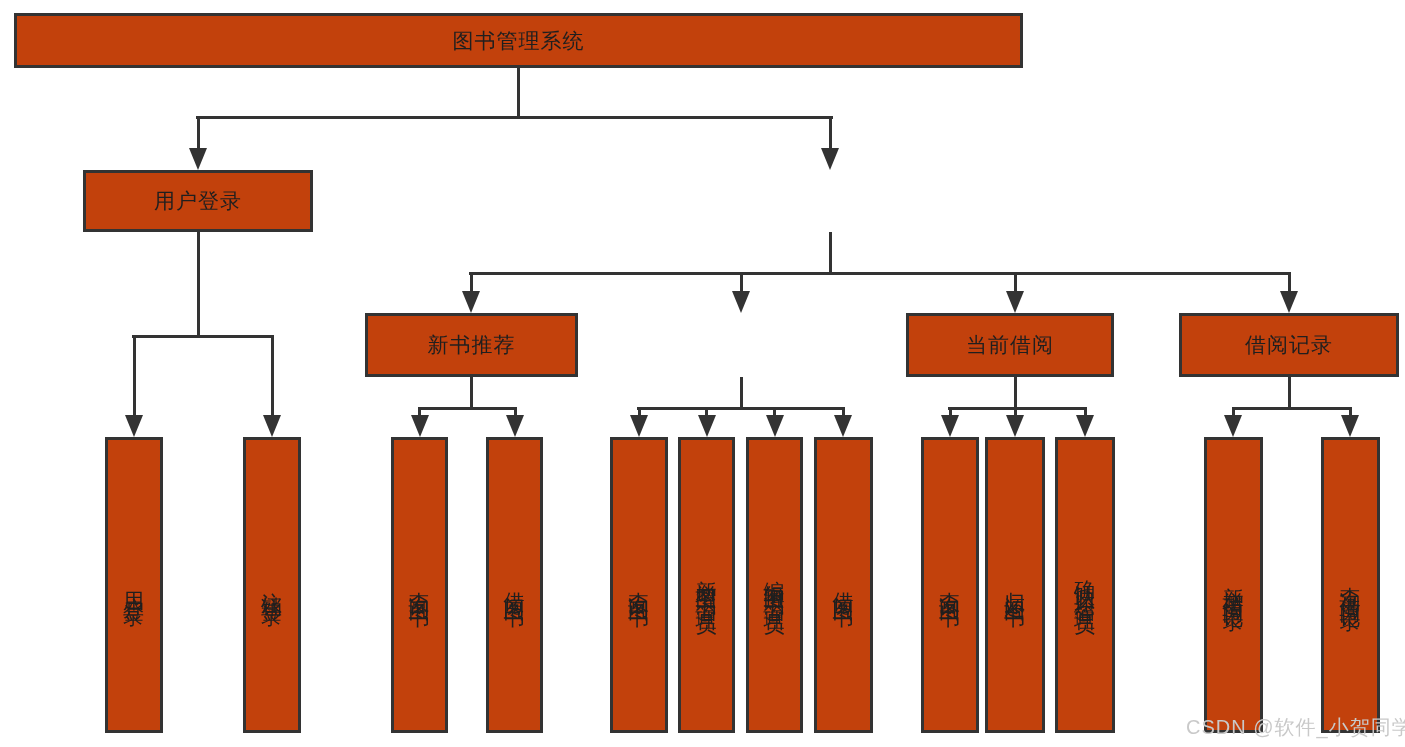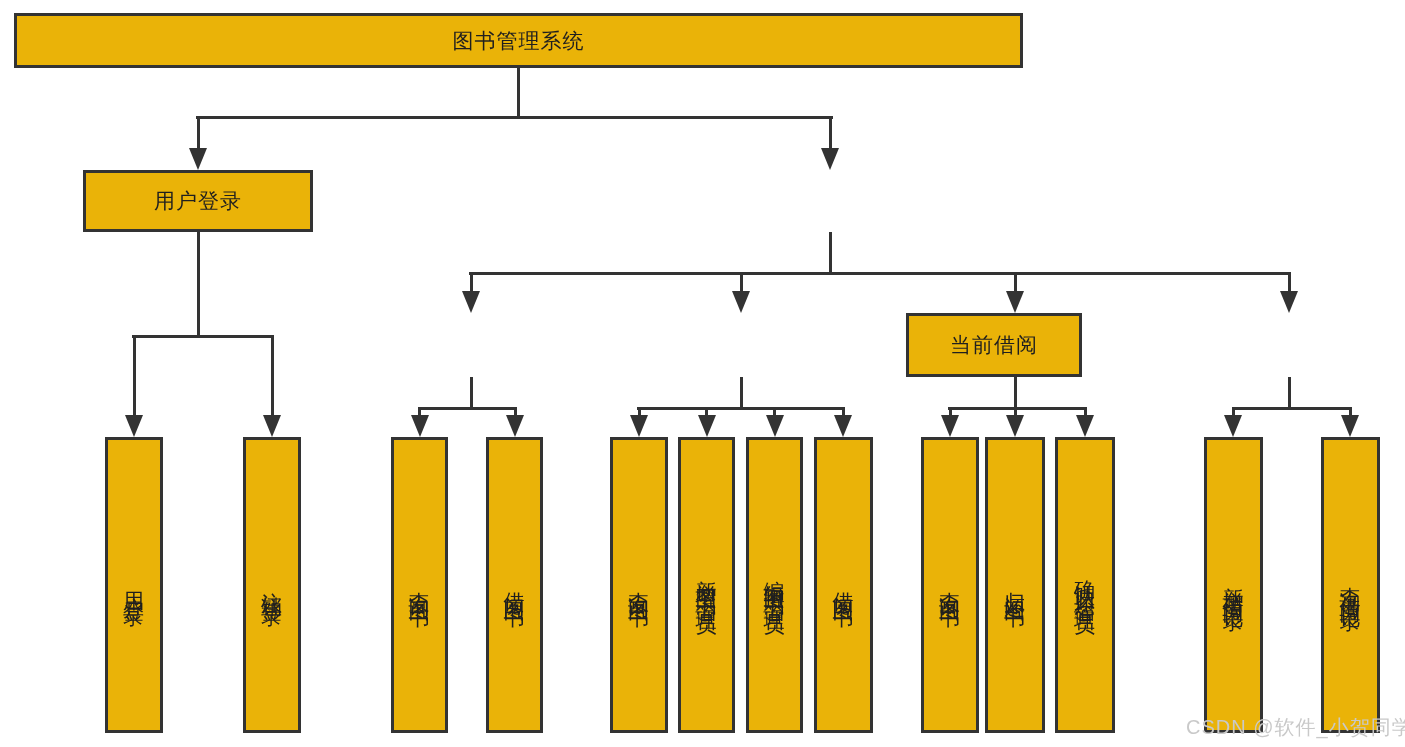--- a/index.html
+++ b/index.html
@@ -2,21 +2,21 @@
 <html><head>
 <meta charset="utf-8">
 <style>
   html,body{margin:0;padding:0;background:#ffffff;}
   *{box-sizing:border-box;}
   #stage{
     position:relative;width:1405px;height:747px;background:#ffffff;overflow:hidden;
     font-family:"Liberation Sans","DejaVu Sans",sans-serif;color:#1f1f1f;
   }
   .box{
-    position:absolute;background:#eab308;border:3px solid #333333;
+    position:absolute;background:#c2410c;border:3px solid #333333;
     display:flex;align-items:center;justify-content:center;
     font-size:21px;letter-spacing:1px;color:#1f1f1f;
   }
   .vbox span{
     writing-mode:vertical-rl;letter-spacing:5px;line-height:1;
     font-size:21px;white-space:nowrap;
   }
   .hl,.vl{position:absolute;background:#333333;}
   .hl{height:3px;}
   .vl{width:3px;}
@@ -33,24 +33,26 @@
 </head>
 <body>
 
 <div id="stage">
 
   <div class="box" style="left:14px;top:13px;width:1009px;height:55px;">图书管理系统</div>
 
   <div class="box" style="left:83px;top:170px;width:230px;height:62px;">用户登录</div>
 
 
+  <div class="box" style="left:365px;top:313px;width:213px;height:64px;">新书推荐</div>
 
 
-  <div class="box" style="left:906px;top:313px;width:176px;height:64px;">当前借阅</div>
+  <div class="box" style="left:906px;top:313px;width:208px;height:64px;">当前借阅</div>
 
+  <div class="box" style="left:1179px;top:313px;width:220px;height:64px;">借阅记录</div>
 
   <div class="box vbox" style="left:105px;top:437px;width:58px;height:296px;">
     <span>用户登录</span>
     </div>
 
   <div class="box vbox" style="left:243px;top:437px;width:58px;height:296px;">
     <span>注销登录</span>
     </div>
 
   <div class="box vbox" style="left:391px;top:437px;width:57px;height:296px;">

